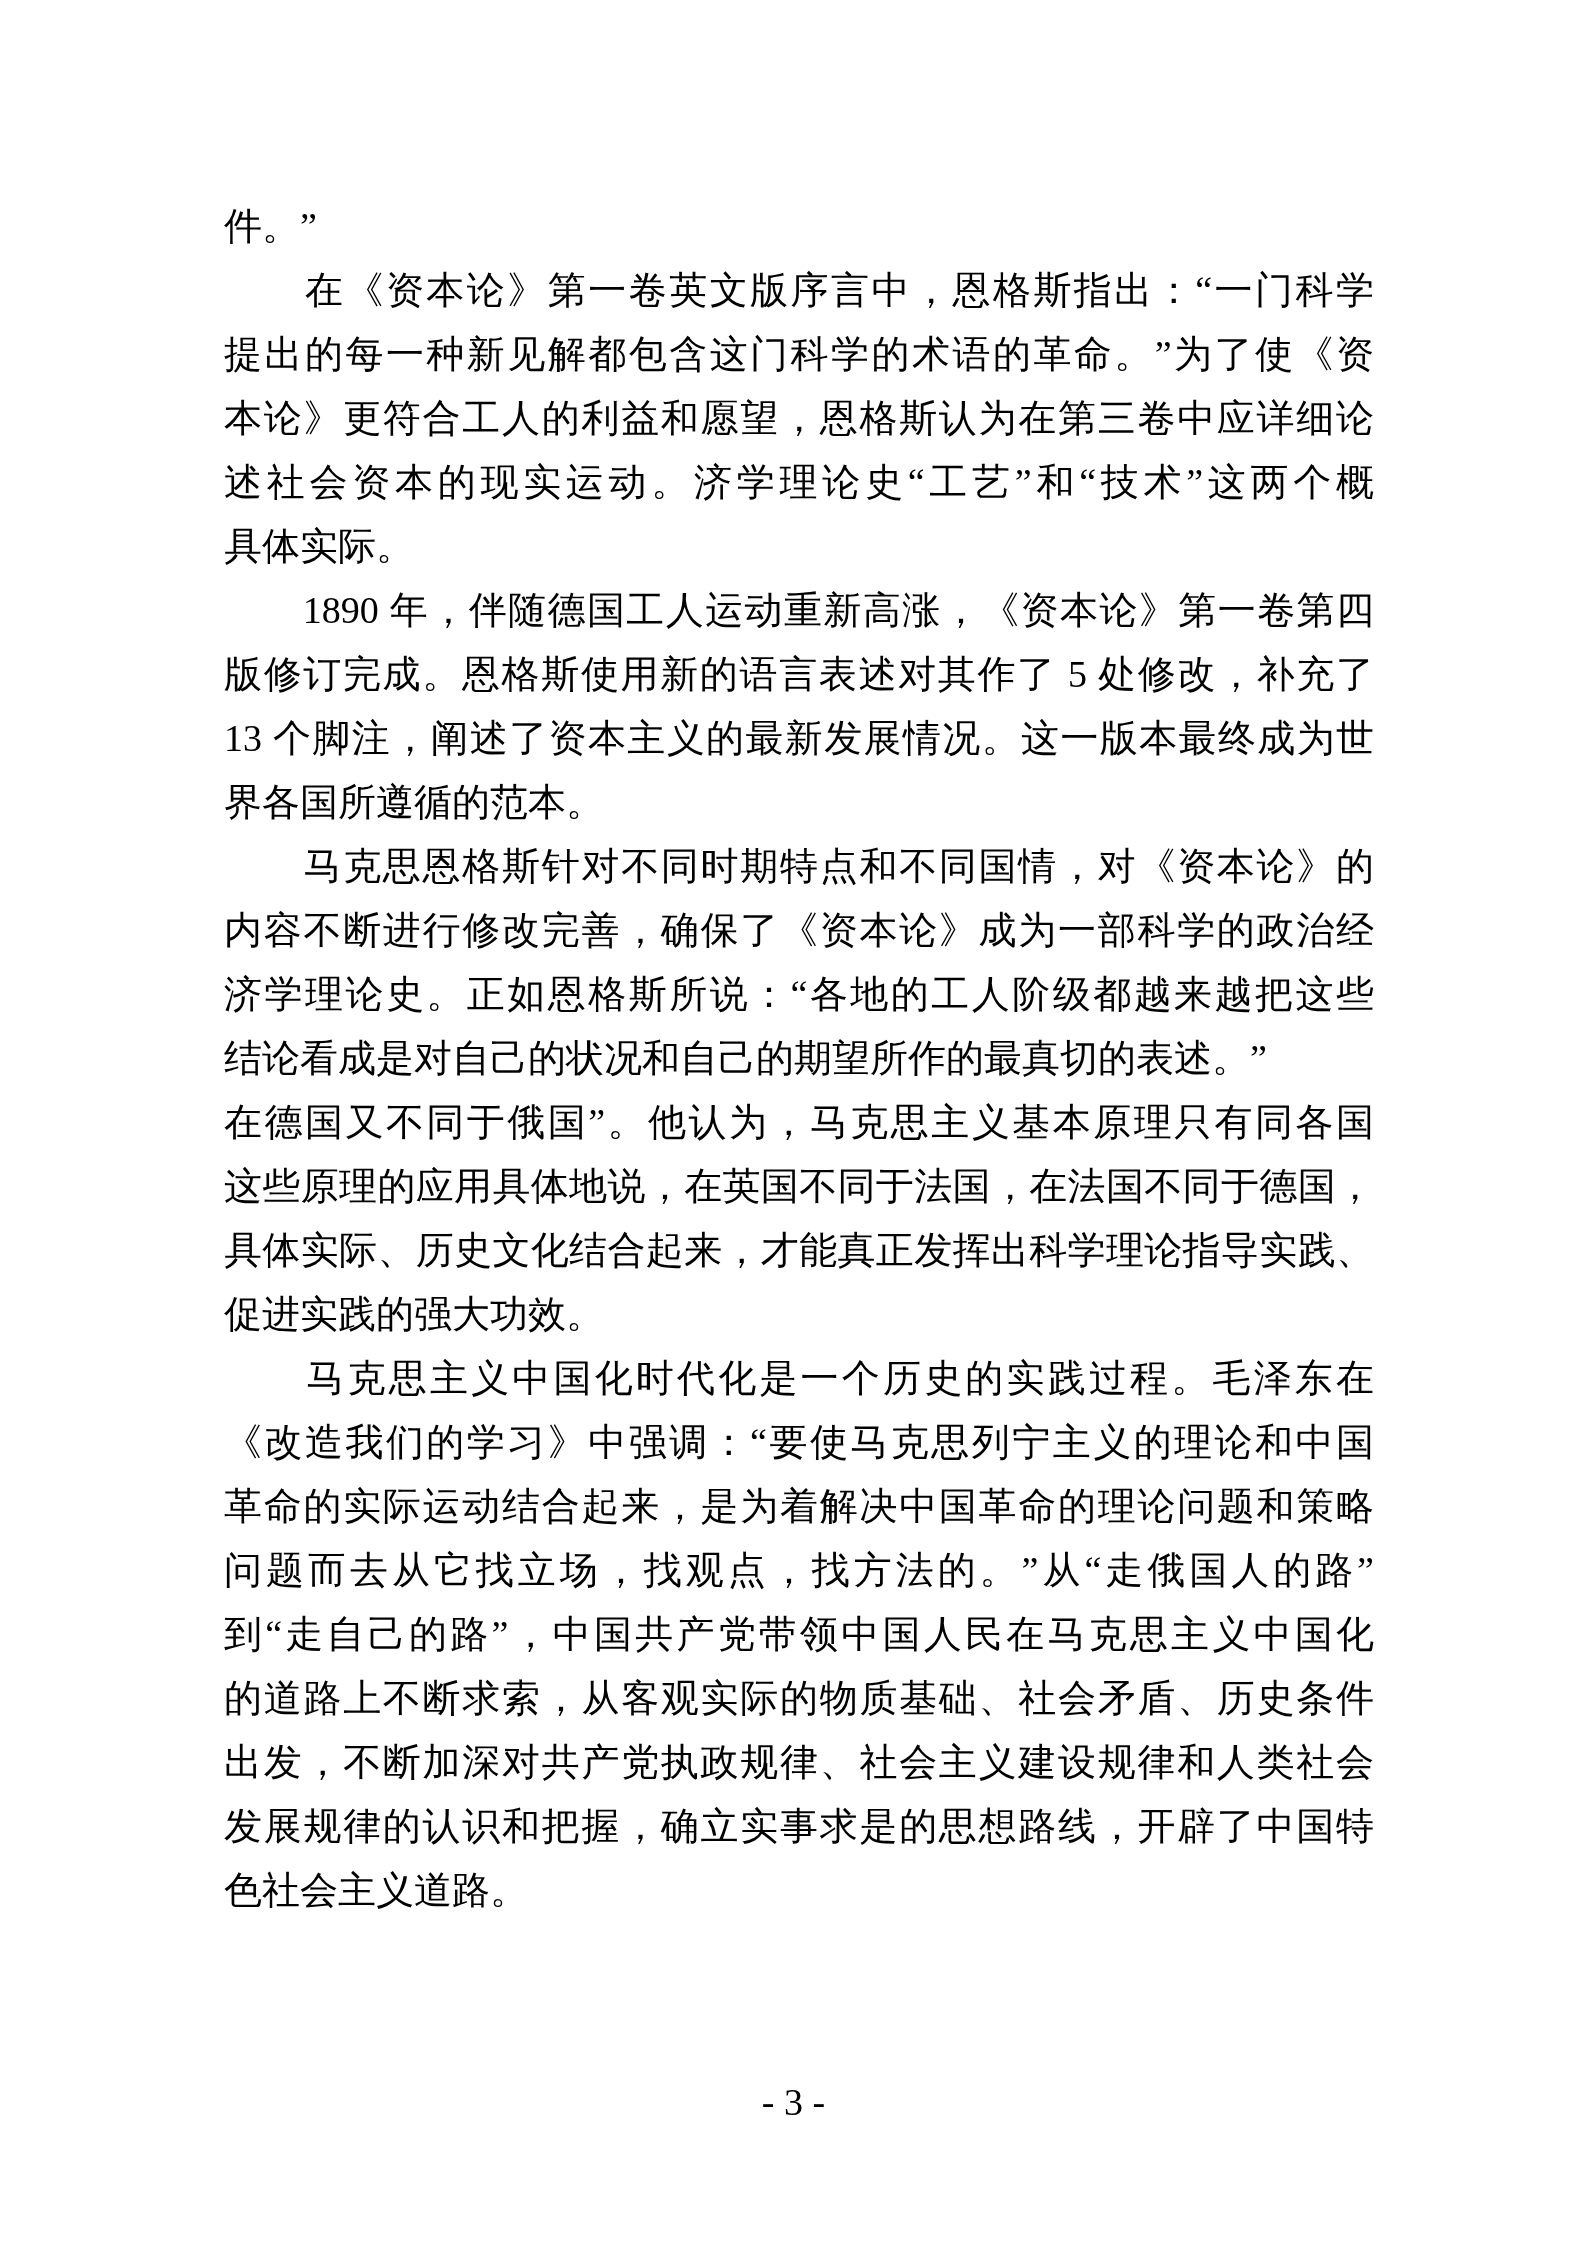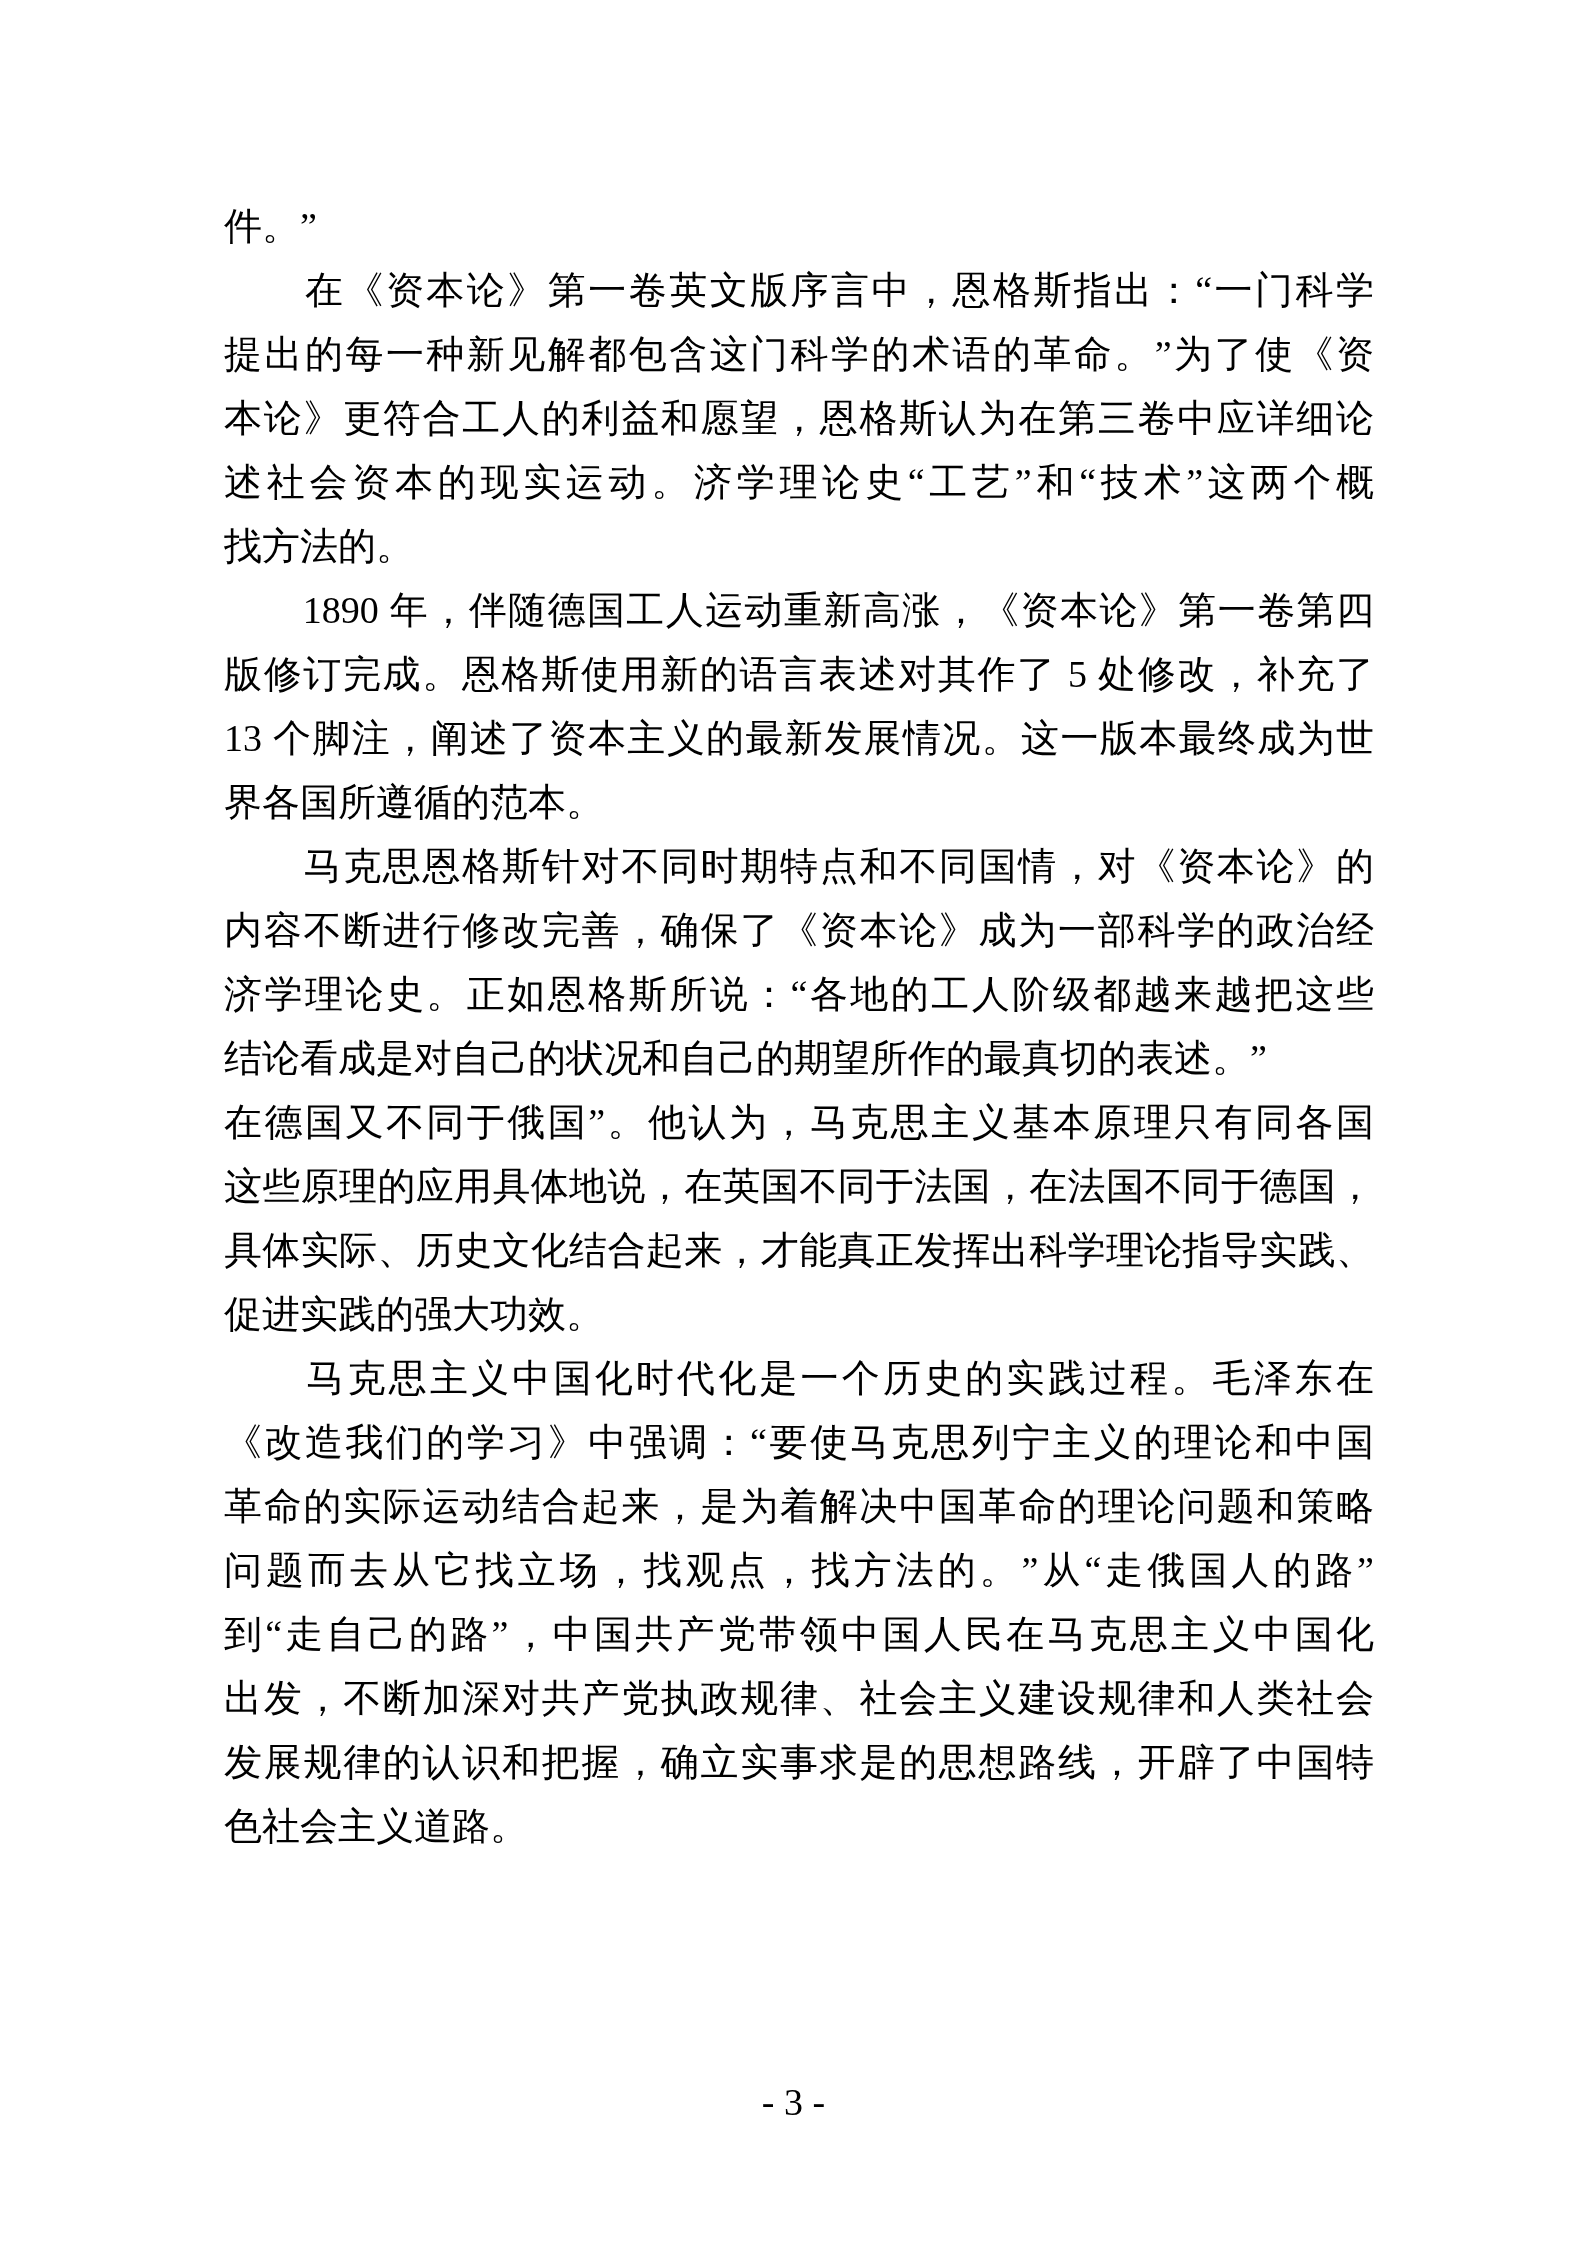--- a/index.html
+++ b/index.html
@@ -48,38 +48,39 @@
 </head>
 <body>
 
 <div class="page">
   <div class="textblock">
       <div class="line">件。”</div>
       <div class="line j">　　在《资本论》第一卷英文版序言中，恩格斯指出：“一门科学</div>
       <div class="line j">提出的每一种新见解都包含这门科学的术语的革命。”为了使《资</div>
       <div class="line j">本论》更符合工人的利益和愿望，恩格斯认为在第三卷中应详细论</div>
       <div class="line j">述社会资本的现实运动。济学理论史“工艺”和“技术”这两个概</div>
-      <div class="line">找方法的。</div>
+      <div class="line">具体实际。</div>
       <div class="line j">　　1890 年，伴随德国工人运动重新高涨，《资本论》第一卷第四</div>
       <div class="line j">版修订完成。恩格斯使用新的语言表述对其作了 5 处修改，补充了</div>
       <div class="line j">13 个脚注，阐述了资本主义的最新发展情况。这一版本最终成为世</div>
       <div class="line">界各国所遵循的范本。</div>
       <div class="line j">　　马克思恩格斯针对不同时期特点和不同国情，对《资本论》的</div>
       <div class="line j">内容不断进行修改完善，确保了《资本论》成为一部科学的政治经</div>
       <div class="line j">济学理论史。正如恩格斯所说：“各地的工人阶级都越来越把这些</div>
       <div class="line">结论看成是对自己的状况和自己的期望所作的最真切的表述。”</div>
       <div class="line j">在德国又不同于俄国”。他认为，马克思主义基本原理只有同各国</div>
       <div class="line j">这些原理的应用具体地说，在英国不同于法国，在法国不同于德国，</div>
       <div class="line j">具体实际、历史文化结合起来，才能真正发挥出科学理论指导实践、</div>
       <div class="line">促进实践的强大功效。</div>
       <div class="line j">　　马克思主义中国化时代化是一个历史的实践过程。毛泽东在</div>
       <div class="line j">《改造我们的学习》中强调：“要使马克思列宁主义的理论和中国</div>
       <div class="line j">革命的实际运动结合起来，是为着解决中国革命的理论问题和策略</div>
       <div class="line j">问题而去从它找立场，找观点，找方法的。”从“走俄国人的路”</div>
       <div class="line j">到“走自己的路”，中国共产党带领中国人民在马克思主义中国化</div>
+      <div class="line j">的道路上不断求索，从客观实际的物质基础、社会矛盾、历史条件</div>
       <div class="line j">出发，不断加深对共产党执政规律、社会主义建设规律和人类社会</div>
       <div class="line j">发展规律的认识和把握，确立实事求是的思想路线，开辟了中国特</div>
       <div class="line">色社会主义道路。</div>
     </div>
   <div class="footer">
     <span>- 3 -</span>
   </div>
 </div>
 
 </body></html>

